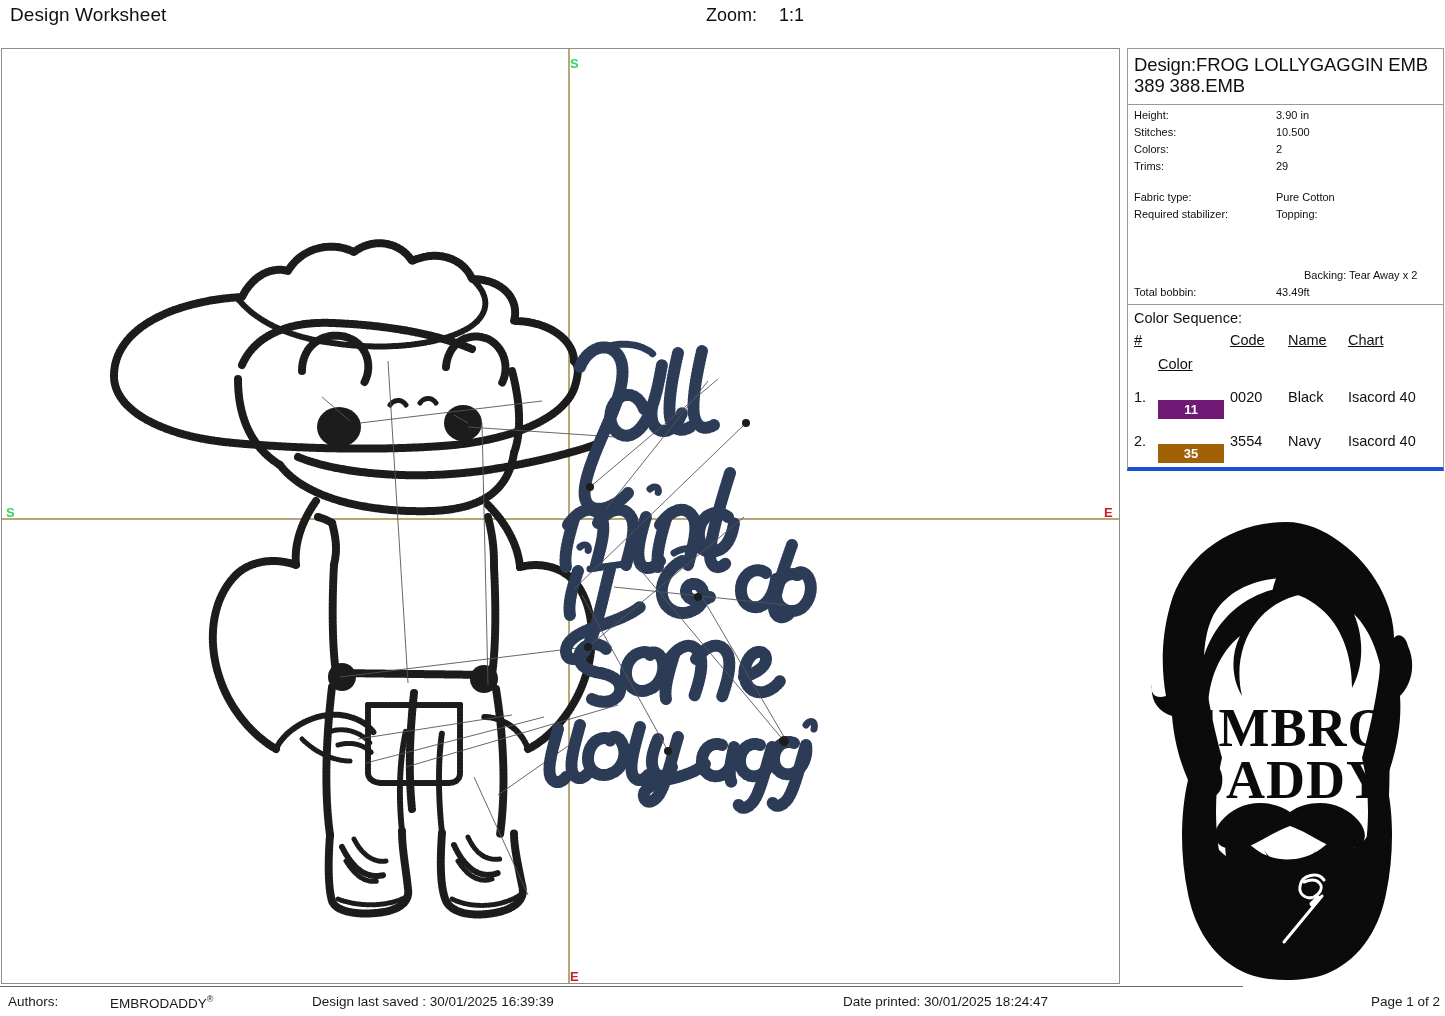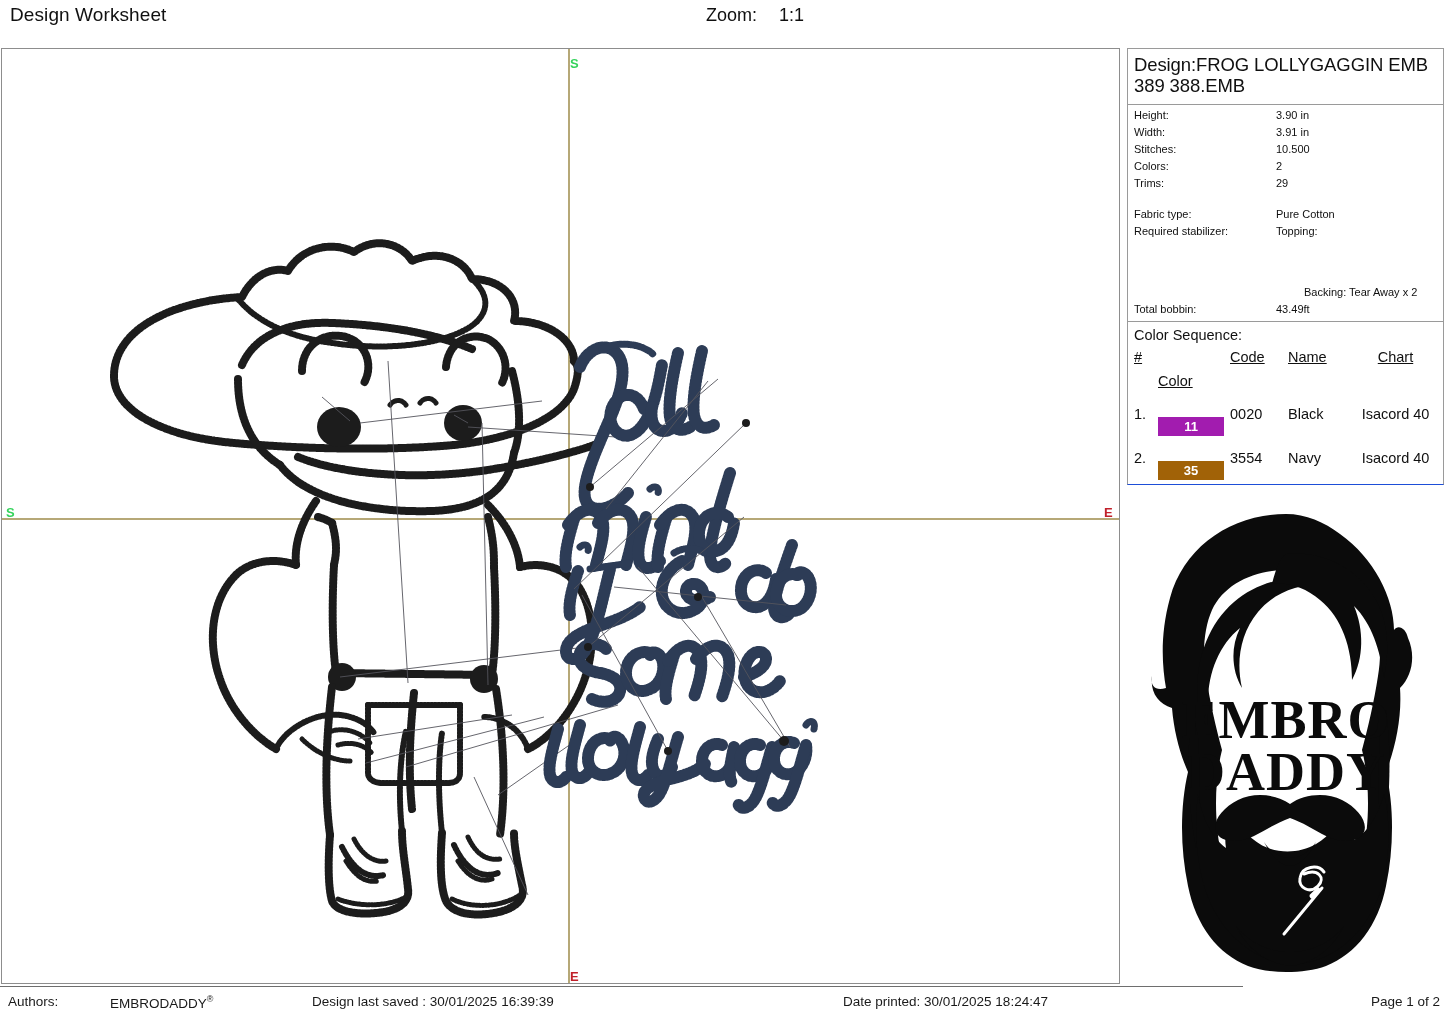--- a/index.html
+++ b/index.html
@@ -94,21 +94,21 @@
     box-sizing: border-box;
     font-size: 14.5px;
     color: #101010;
   }
   .ip-block {
     border: 1px solid #9a9a9a;
     border-bottom: none;
     box-sizing: border-box;
     padding: 2px 0 3px 0;
   }
-  .ip-block.last { border-bottom: 1px solid #1d4ed8; }
+  .ip-block.last { border-bottom: 4px solid #1d4ed8; }
 
   .design-title {
     padding: 3px 5px 4px 6px;
     font-size: 18.5px;
     line-height: 1.16;
     letter-spacing: -.1px;
   }
 
   .kv {
     display: flex;
@@ -130,21 +130,21 @@
     display: flex;
     padding: 0 0 1px 6px;
     font-size: 14.5px;
     line-height: 1.45;
   }
   .seq-cols span { text-decoration: underline; }
   .c-num   { width: 24px; flex: none; }
   .c-color { width: 72px; flex: none; margin-top: 24px; }
   .c-code  { width: 58px; flex: none; }
   .c-name  { width: 60px; flex: none; }
-  .c-chart { flex: 1; text-align: center; }
+  .c-chart { flex: 1; }
 
   .seq-row {
     display: flex;
     align-items: center;
     padding: 0 0 0 6px;
     font-size: 14.5px;
     line-height: 1.5;
     margin-bottom: 1px;
   }
   .swatch {
@@ -157,21 +157,21 @@
     font-size: 13px;
     font-weight: bold;
   }
 
   
   .logobox {
     position: absolute;
     left: 1127px; top: 497px;
     width: 317px; height: 487px;
     display: flex;
-    align-items: center;
+    align-items: flex-end;
     justify-content: center;
   }
 
   
   .footer {
     position: absolute;
     left: 0; top: 986px;
     width: 1243px; height: 30px;
     border-top: 1px solid #6e6e6e;
     box-sizing: border-box;
@@ -414,24 +414,20 @@
   <div class="ip-block">
     <div class="design-title">Design:FROG LOLLYGAGGIN EMB 389 388.EMB</div>
   </div>
 
   <div class="ip-block">
     <div class="kv">
         <span class="k">Height:</span>
         <span class="v">3.90 in</span>
       </div>
     <div class="kv">
-        <span class="k">Width:</span>
-        <span class="v">3.91 in</span>
-      </div>
-    <div class="kv">
         <span class="k">Stitches:</span>
         <span class="v">10.500</span>
       </div>
     <div class="kv">
         <span class="k">Colors:</span>
         <span class="v">2</span>
       </div>
     <div class="kv">
         <span class="k">Trims:</span>
         <span class="v">29</span>
@@ -463,21 +459,21 @@
       <span class="c-num">#</span>
       <span class="c-color">Color</span>
       <span class="c-code">Code</span>
       <span class="c-name">Name</span>
       <span class="c-chart">Chart</span>
     </div>
 
     <div class="seq-row">
       <span class="c-num">1.</span>
       <span class="c-color">
-        <span class="swatch" style="background:#a21caf">11</span>
+        <span class="swatch" style="background:#701a75">11</span>
       </span>
       <span class="c-code">0020</span>
       <span class="c-name">Black</span>
       <span class="c-chart">Isacord 40</span>
     </div>
 
     <div class="seq-row">
       <span class="c-num">2.</span>
       <span class="c-color">
         <span class="swatch" style="background:#a16207">35</span>

